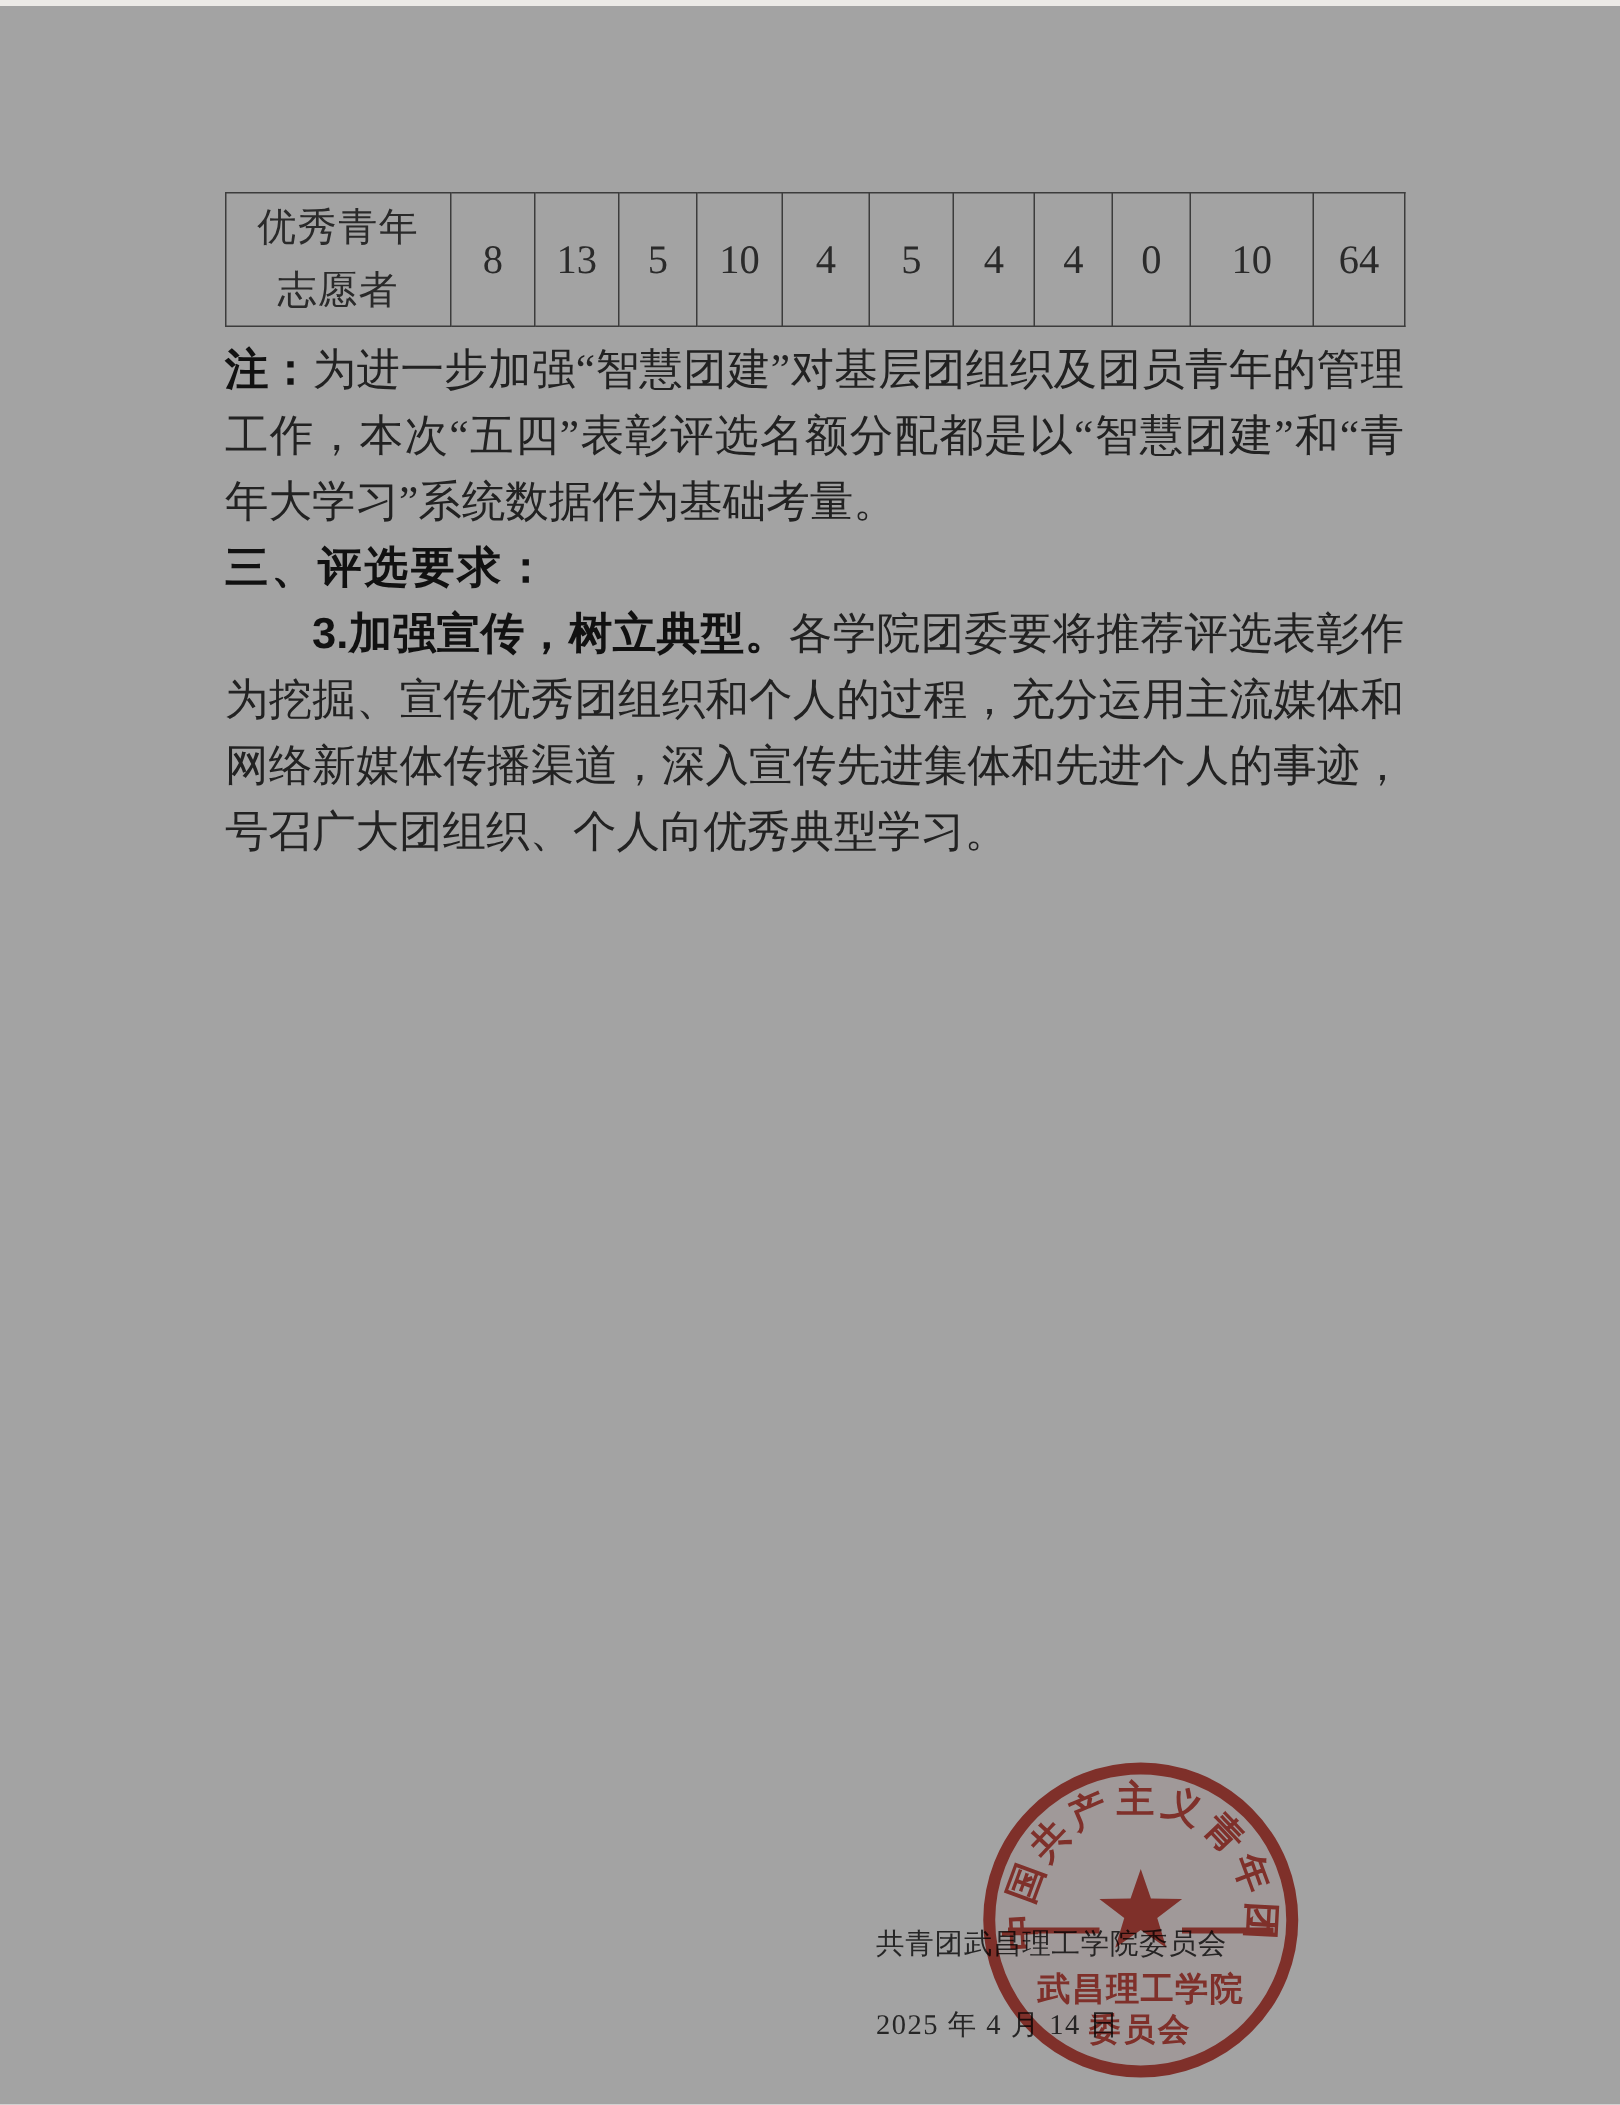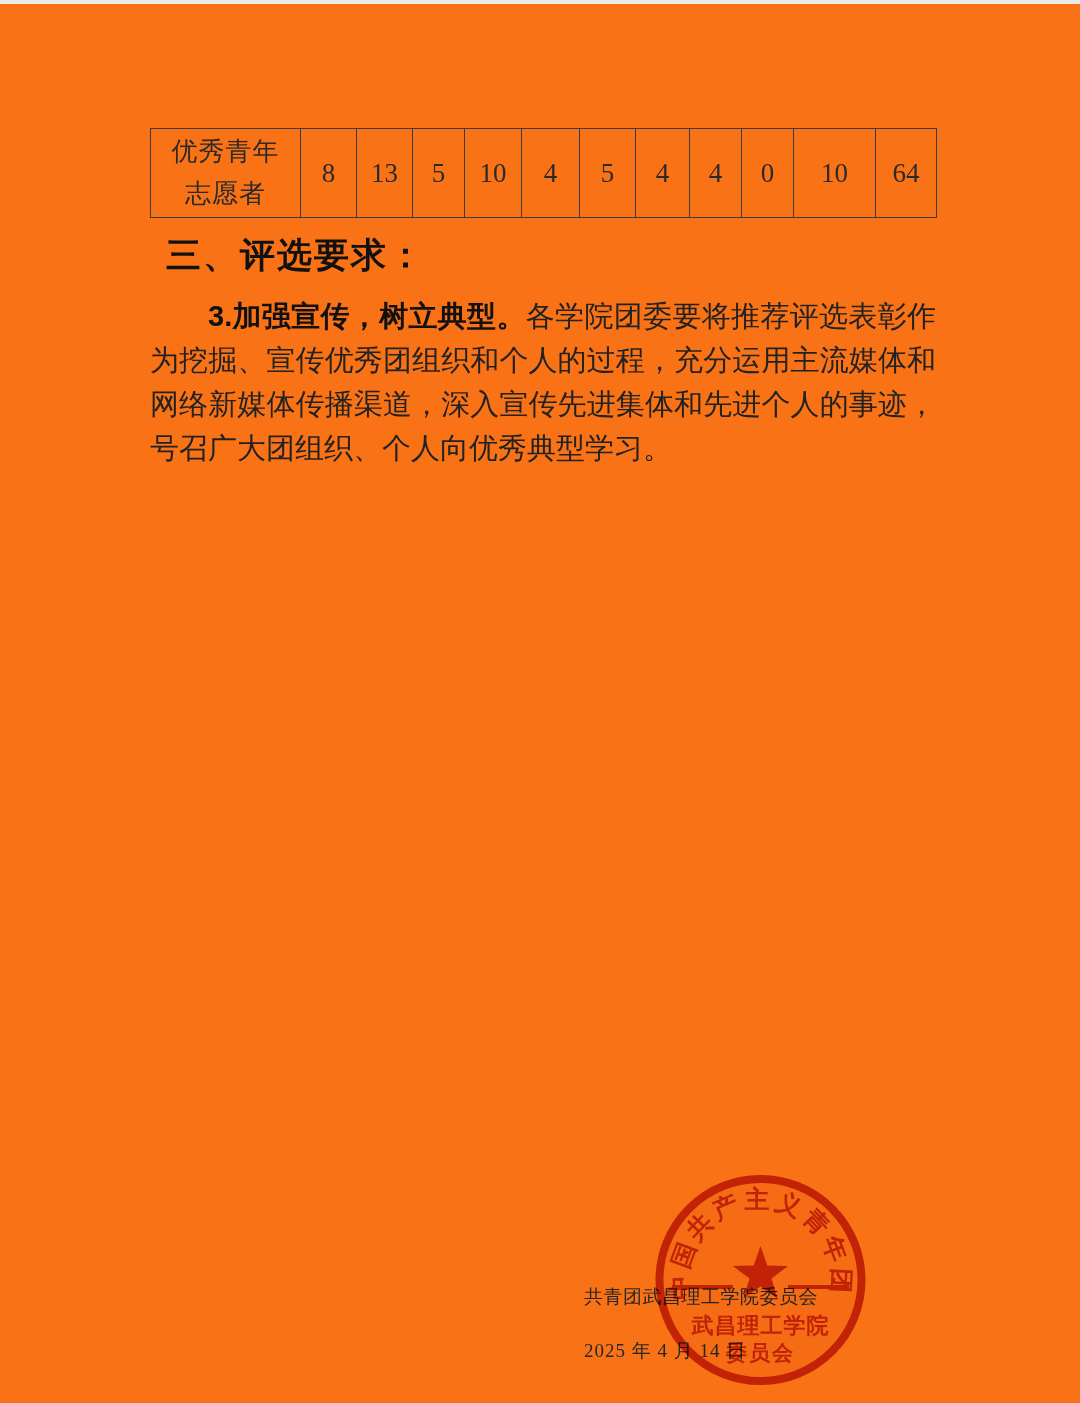--- a/index.html
+++ b/index.html
@@ -4,21 +4,21 @@
 <style>
   html,body{margin:0;padding:0;}
   body{
     width:1080px;height:1403px;
     background:#f4f2f0;
     font-family:"Liberation Serif","DejaVu Serif",serif;
   }
   .page{
     position:relative;
     width:1080px;height:1403px;
-    background:#f97316;
+    background:#a3a3a3;
     overflow:hidden;
     color:#1e1e1e;
   }
   .top-edge{
     position:absolute;top:0;left:0;width:1080px;height:4px;
     background:#eceae7;
   }
   .content{
     position:absolute;
     left:150px;top:128px;
@@ -42,22 +42,22 @@
   
   .body-text{font-size:29px;line-height:44px;text-align:justify;color:#222;}
   p{margin:0;}
   .note{margin-top:7px;}
   .lead,.note-label{
     font-weight:bold;
     font-family:"Liberation Sans","DejaVu Sans",sans-serif;
     color:#111;
   }
   h3.sec{
-    margin:16px;
-    font-size:35px;line-height:44px;
+    margin:0;
+    font-size:29px;line-height:44px;
     font-weight:bold;
     font-family:Liberation Serif, serif;
     color:#111;
     letter-spacing:2px;
   }
   p.item{text-indent:2em;}
   
   .sig{
     position:absolute;
     top:1236px;right:140px;
@@ -123,20 +123,21 @@
         <td>5</td>
         <td>4</td>
         <td>4</td>
         <td>0</td>
         <td>10</td>
         <td>64</td>
       </tr>
     </tbody>
       </table>
 
+    <p class="body-text note"><span class="note-label">注：</span><span>为进一步加强“智慧团建”对基层团组织及团员青年的管理工作，本次“五四”表彰评选名额分配都是以“智慧团建”和“青年大学习”系统数据作为基础考量。</span></p>
 
     <h3 class="sec">三、评选要求：</h3>
 
 
 
     <p class="body-text item"><span class="lead">3.加强宣传，树立典型。</span><span>各学院团委要将推荐评选表彰作为挖掘、宣传优秀团组织和个人的过程，充分运用主流媒体和网络新媒体传播渠道，深入宣传先进集体和先进个人的事迹，号召广大团组织、个人向优秀典型学习。</span></p>
 
   </div>
 
   <div class="sig">

